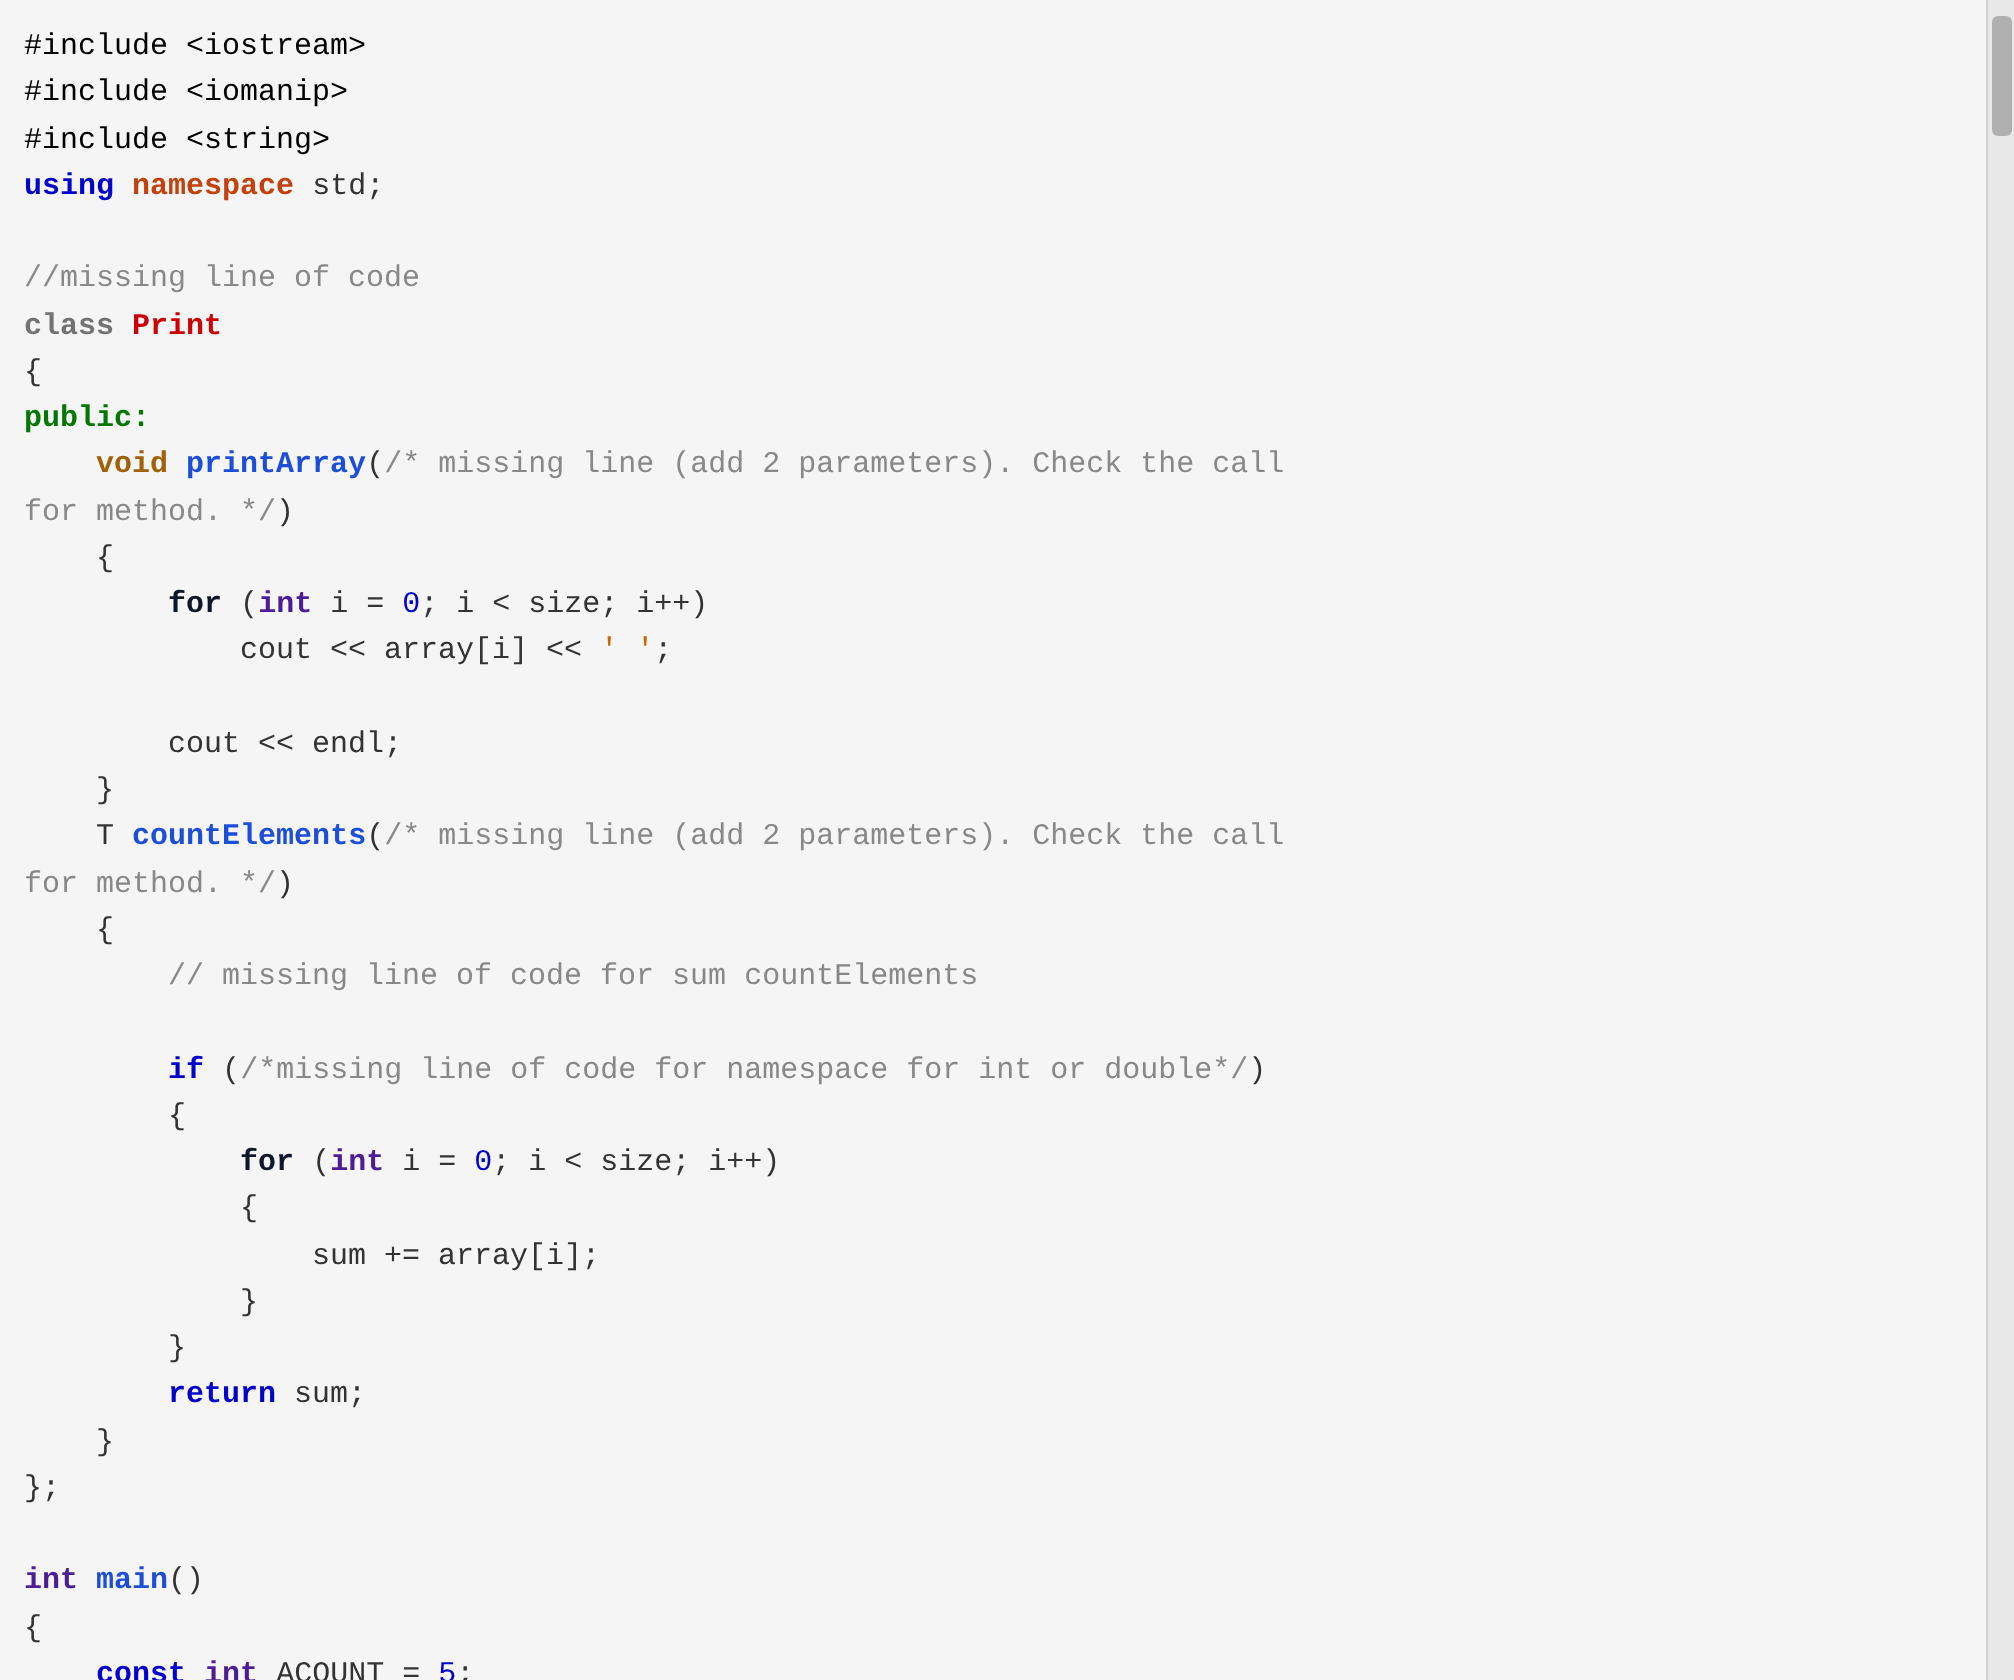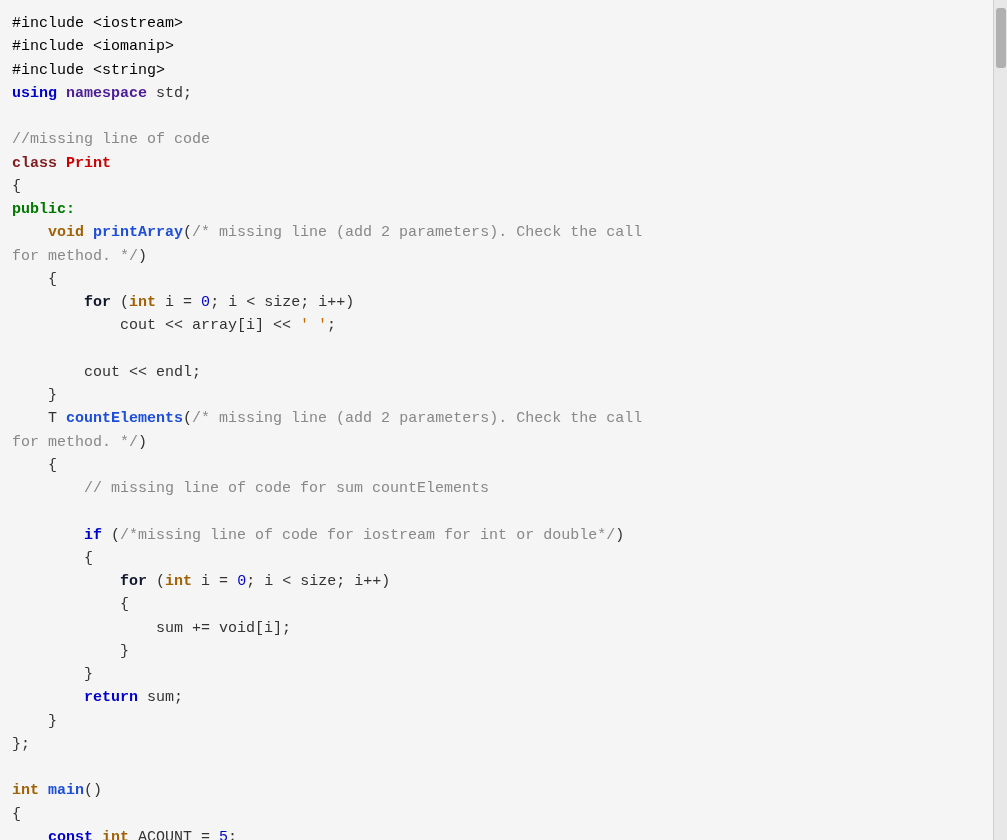--- a/index.html
+++ b/index.html
@@ -57,30 +57,30 @@
       line-height: 1.55;
       white-space: pre;
       background: transparent;
     }
     .comment { color: #888888; }
     .normal { color: #333333; }
     .string { color: #cc6600; }
     .number { color: #0000cc; }
     .classname { color: #cc0000; font-weight: bold; }
     .func { color: #1d4ed8; font-weight: bold; }
-    .keyword-class { color: #7f1d1d; font-weight: bold; }
+    .keyword-class { color: #737373; font-weight: bold; }
     .keyword-public { color: #007700; font-weight: bold; text-align: right; }
     .keyword-void { color: #a16207; font-weight: bold; }
     .keyword-for { color: #0f172a; font-weight: bold; }
-    .keyword-int { color: #a16207; font-weight: bold; }
+    .keyword-int { color: #4c1d95; font-weight: bold; }
     .keyword-return { color: #0000cc; font-weight: bold; }
     .keyword-if { color: #0000cc; font-weight: bold; }
     .keyword-const { color: #0000cc; font-weight: bold; }
     .keyword-using { color: #0000cc; font-weight: bold; margin-top: 18px; }
-    .keyword-namespace { color: #4c1d95; font-weight: bold; }
+    .keyword-namespace { color: #c2410c; font-weight: bold; }
     .include-text { color: #000000; }
   </style>
 </head>
 <body>
 
 <div class="editor-container">
   <div class="code-area">
     <pre><span class="include-text">#include &lt;iostream&gt;</span>
 <span class="include-text">#include &lt;iomanip&gt;</span>
 <span class="include-text">#include &lt;string&gt;</span>
@@ -96,25 +96,25 @@
         <span class="keyword-for">for</span> <span class="normal">(</span><span class="keyword-int">int</span> <span class="normal">i = </span><span class="number">0</span><span class="normal">; i &lt; size; i++)</span>
             <span class="normal">cout &lt;&lt; array[i] &lt;&lt; </span><span class="string">' '</span><span class="normal">;</span>
 
         <span class="normal">cout &lt;&lt; endl;</span>
     <span class="normal">}</span>
     <span class="normal">T</span> <span class="func">countElements</span><span class="normal">(</span><span class="comment">/* missing line (add 2 parameters). Check the call</span>
 <span class="comment">for method. */</span><span class="normal">)</span>
     <span class="normal">{</span>
         <span class="comment">// missing line of code for sum countElements</span>
 
-        <span class="keyword-if">if</span> <span class="normal">(</span><span class="comment">/*missing line of code for iostream for int or double*/</span><span class="normal">)</span>
+        <span class="keyword-if">if</span> <span class="normal">(</span><span class="comment">/*missing line of code for namespace for int or double*/</span><span class="normal">)</span>
         <span class="normal">{</span>
             <span class="keyword-for">for</span> <span class="normal">(</span><span class="keyword-int">int</span> <span class="normal">i = </span><span class="number">0</span><span class="normal">; i &lt; size; i++)</span>
             <span class="normal">{</span>
-                <span class="normal">sum += void[i];</span>
+                <span class="normal">sum += array[i];</span>
             <span class="normal">}</span>
         <span class="normal">}</span>
         <span class="keyword-return">return</span> <span class="normal">sum;</span>
     <span class="normal">}</span>
 <span class="normal">};</span>
 
 <span class="keyword-int">int</span> <span class="func">main</span><span class="normal">()</span>
 <span class="normal">{</span>
     <span class="keyword-const">const</span> <span class="keyword-int">int</span> <span class="normal">ACOUNT = </span><span class="number">5</span><span class="normal">;</span>
       

